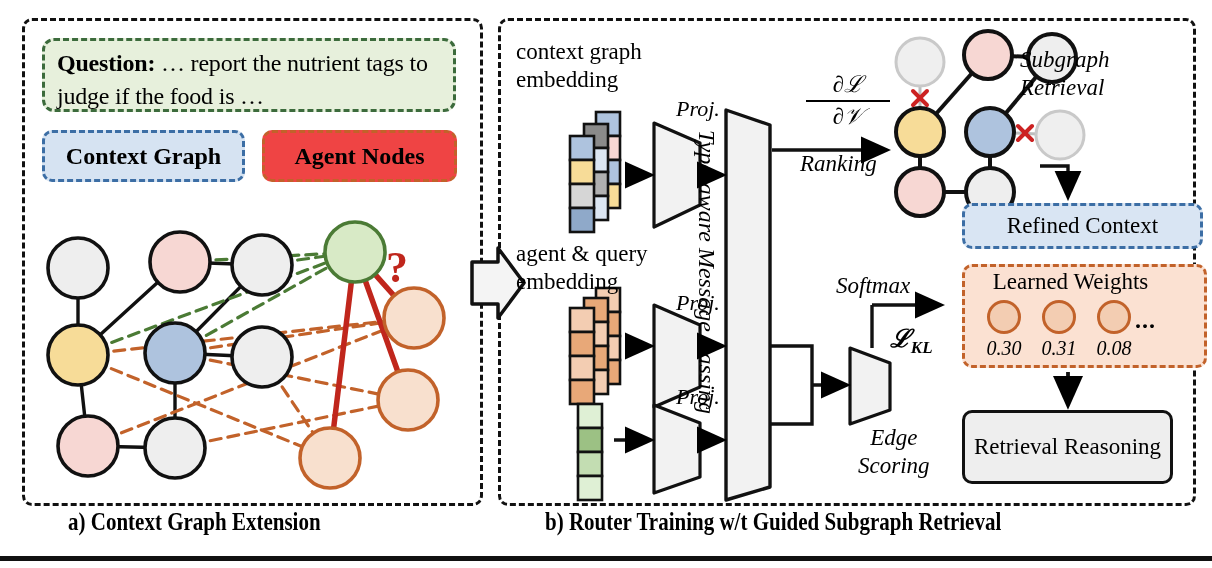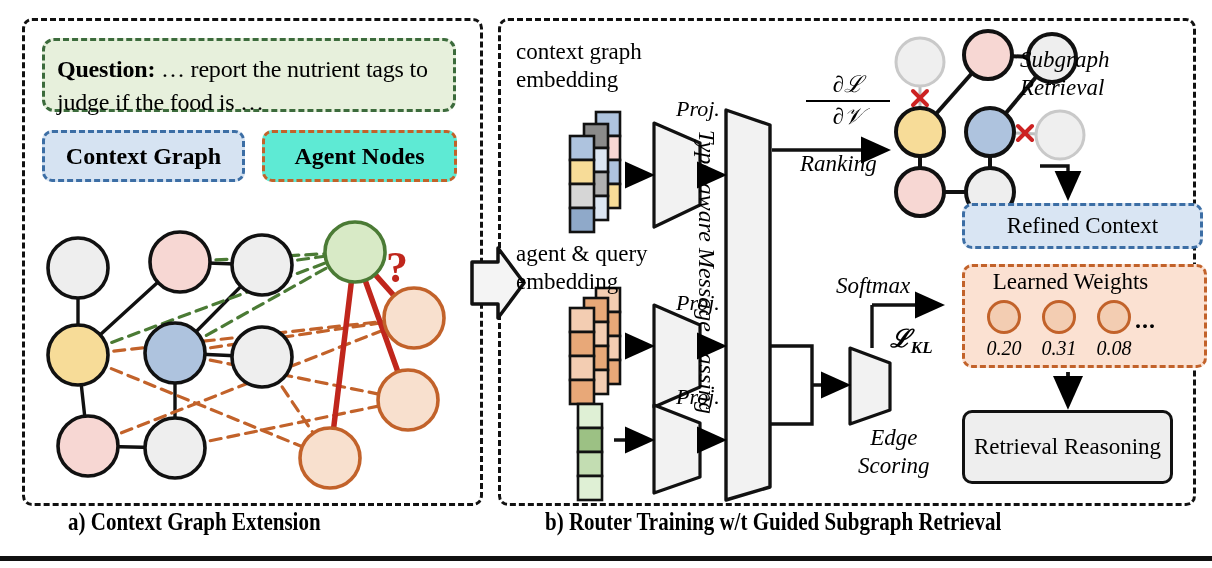--- a/index.html
+++ b/index.html
@@ -7,30 +7,30 @@
        font-family:"Liberation Serif","DejaVu Serif",serif;color:#000;}
   .fig{position:absolute;left:0;top:0;width:1212px;height:568px;}
   svg.layer{position:absolute;left:0;top:0;width:1212px;height:568px;}
   
   .panel{position:absolute;border:3px dashed #111;border-radius:10px;background:transparent;}
   #panel-a{left:22px;top:18px;width:455px;height:482px;}
   #panel-b{left:498px;top:18px;width:692px;height:482px;}
   
   .qbox{position:absolute;left:42px;top:38px;width:414px;height:74px;
         border:3px dashed #3c6b3c;border-radius:12px;background:#e7f0dc;
-        box-sizing:border-box;padding:12px 12px 0 12px;
+        box-sizing:border-box;padding:6px 12px 0 12px;
         font-size:24px;line-height:33px;letter-spacing:-0.2px;}
   .qbox b{font-weight:bold;}
   .legend{position:absolute;border-radius:10px;box-sizing:border-box;
           display:flex;align-items:center;justify-content:center;
           font-size:24px;font-weight:bold;}
   #legend-context{left:42px;top:130px;width:203px;height:52px;
      border:3px dashed #3c6ea5;background:#d6e3f2;}
   #legend-agent{left:262px;top:130px;width:195px;height:52px;
-     border:3px dashed #c2622a;background:#5eead4;}
+     border:3px dashed #c2622a;background:#ef4444;}
   #refined-context{position:absolute;left:962px;top:203px;width:241px;height:46px;
      border:3px dashed #3c6ea5;background:#d9e5f3;border-radius:10px;
      display:flex;align-items:center;justify-content:center;
      font-size:23px;box-sizing:border-box;}
   #learned-weights{position:absolute;left:962px;top:264px;width:245px;height:104px;
      border:3px dashed #c2622a;background:#fbe1d2;border-radius:10px;box-sizing:border-box;}
   #lw-title{position:absolute;left:0;top:2px;width:211px;text-align:center;font-size:23px;}
   .lw-circle{position:absolute;width:34px;height:34px;border-radius:50%;
      background:#f3cdb2;border:3px solid #c2622a;box-sizing:border-box;top:33px;}
   .lw-val{position:absolute;top:70px;font-size:20px;font-style:italic;width:54px;text-align:center;}
@@ -309,21 +309,21 @@
 
   <div id="refined-context">
       <span>Refined Context</span>
     </div>
 
   <div id="learned-weights">
     <div id="lw-title">Learned Weights</div>
     <div class="lw-circle" style="left:22px;"></div>
     <div class="lw-circle" style="left:77px;"></div>
     <div class="lw-circle" style="left:132px;"></div>
-    <div class="lw-val" style="left:12px;">0.20</div>
+    <div class="lw-val" style="left:12px;">0.30</div>
     <div class="lw-val" style="left:67px;">0.31</div>
     <div class="lw-val" style="left:122px;">0.08</div>
     <div id="lw-dots">...</div>
   </div>
 
   <div id="downstream">
       <span>Retrieval
 Reasoning</span>
     </div>
 

